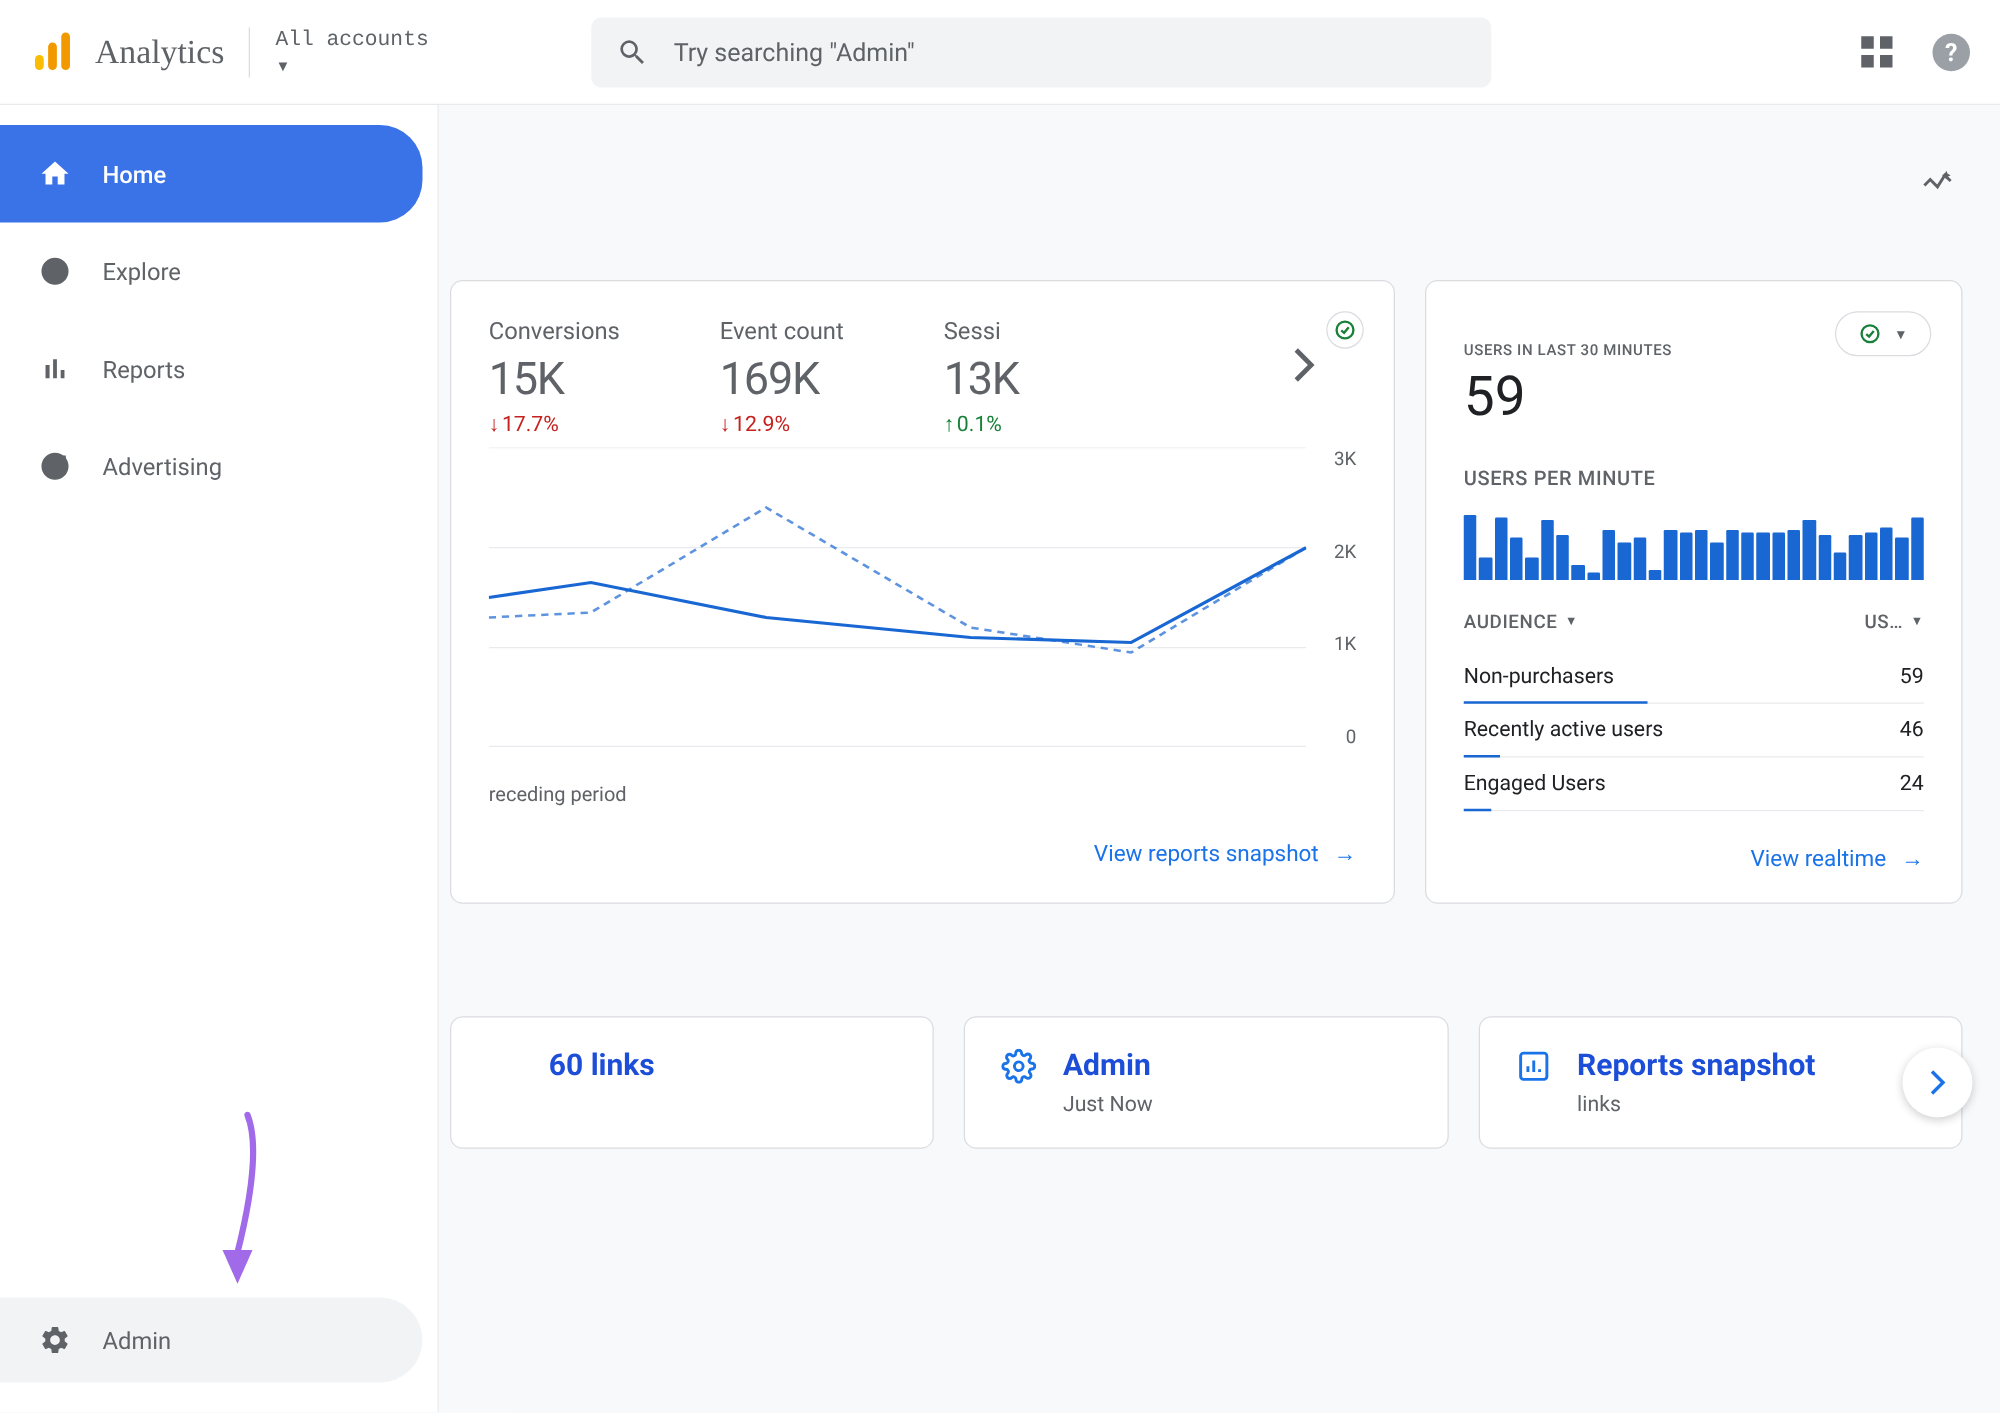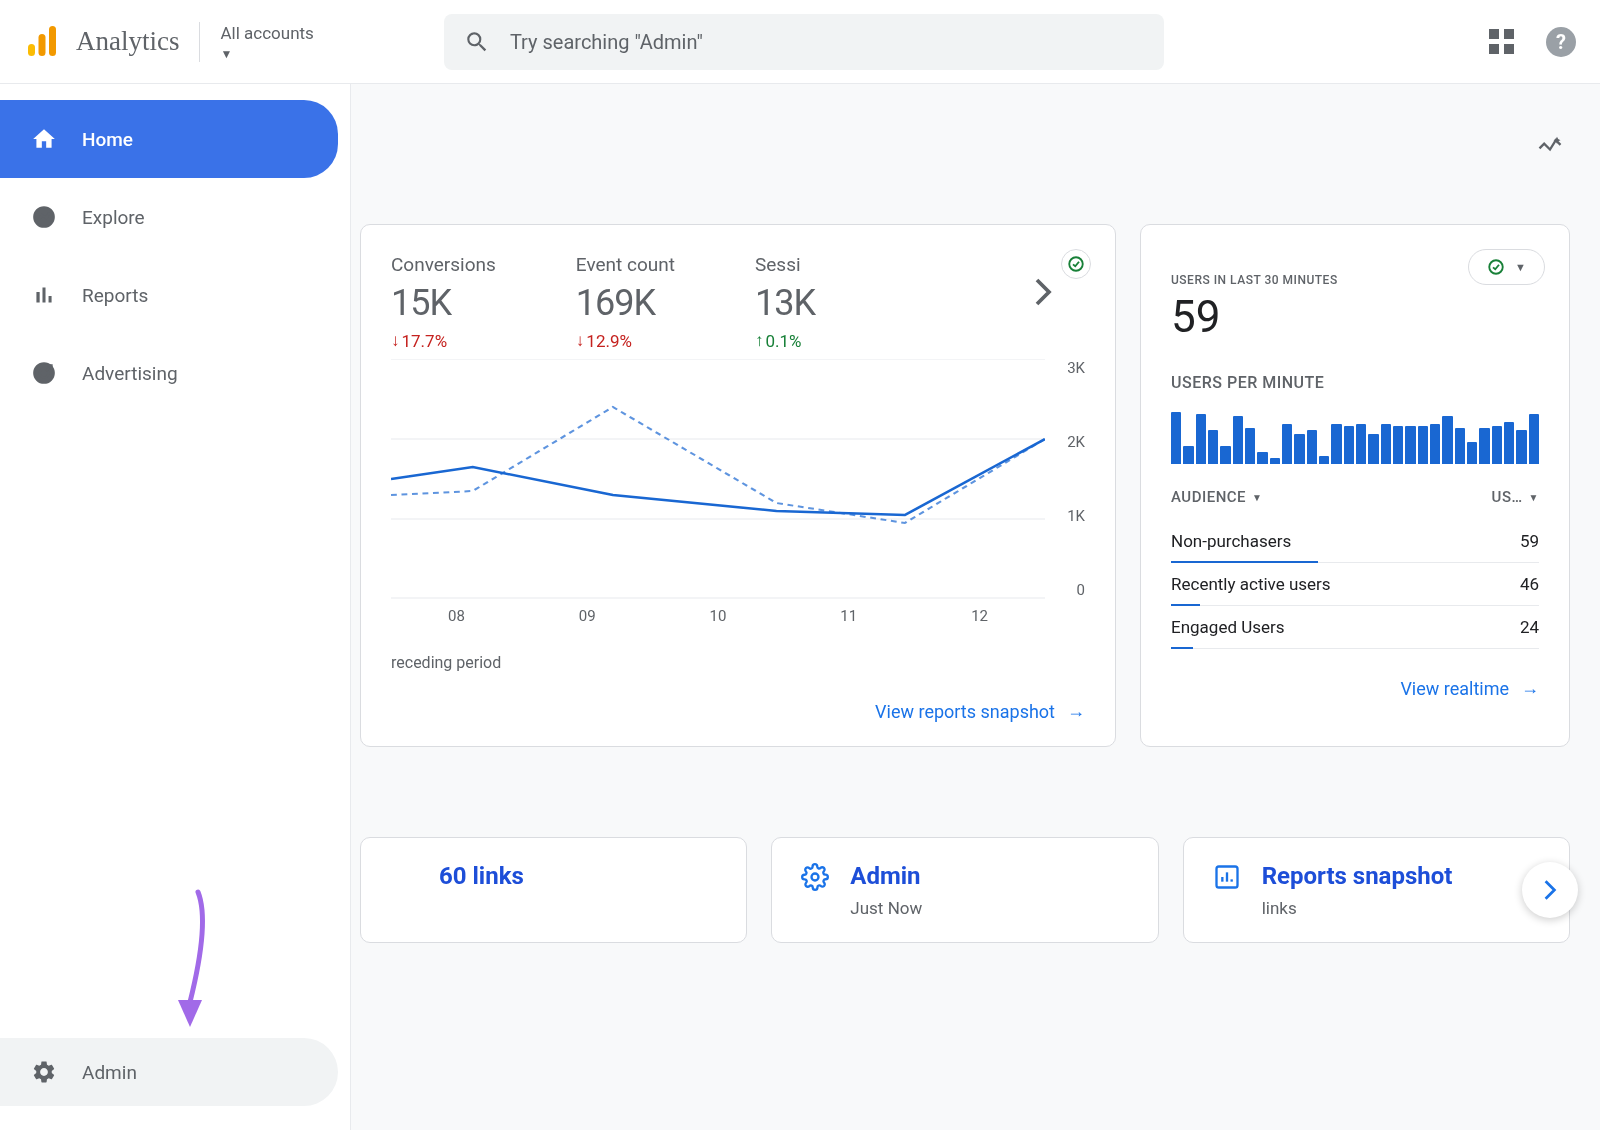--- a/index.html
+++ b/index.html
@@ -5,21 +5,21 @@
     * { box-sizing: border-box; margin: 0; padding: 0; }
     body { font-family: 'Google Sans', Roboto, Arial, sans-serif; background: #fff; color: #202124; width: 1600px; height: 1130px; overflow: hidden; position: relative; }
     
     
     .header { display: flex; align-items: center; height: 84px; padding: 0 24px; border-bottom: 1px solid #e8eaed; background: #fff; }
     .logo-area { display: flex; align-items: center; gap: 16px; }
     .logo-icon { width: 36px; height: 36px; }
     .logo-text { font-size: 27px; color: #5f6368; font-weight: 400; font-family: Liberation Serif, serif; }
     .divider-v { width: 1px; height: 40px; background: #dadce0; margin: 0 20px; }
     .account-selector { display: flex; flex-direction: column; align-items: flex-start; cursor: pointer; }
-    .account-label { font-size: 17px; color: #5f6368; }
+    .account-label { font-size: 17px; color: #5f6368; font-family: Liberation Mono, monospace; }
     .account-chevron { font-size: 12px; color: #5f6368; text-align: center; margin-top: 4px; }
     .search-box { display: flex; align-items: center; background: #f1f3f4; border-radius: 8px; height: 56px; width: 720px; margin-left: 130px; padding: 0 20px; gap: 20px; }
     .search-icon-svg { fill: #5f6368; }
     .search-placeholder { font-size: 20px; color: #5f6368; }
     .header-right { margin-left: auto; display: flex; align-items: center; gap: 32px; }
     .apps-grid { display: grid; grid-template-columns: repeat(2, 10px); grid-template-rows: repeat(2, 10px); gap: 5px; }
     .apps-grid span { background: #5f6368; width: 10px; height: 10px; }
     .help-icon { width: 30px; height: 30px; border-radius: 50%; background: #9aa0a6; color: #fff; display: flex; align-items: center; justify-content: center; font-size: 20px; font-weight: bold; }
     
     
@@ -180,27 +180,20 @@
           <polyline points="0,136 70,132 190,48 330,144 440,164 560,80" fill="none" stroke="#1967d2" stroke-width="2" stroke-dasharray="5,4" opacity="0.7"></polyline>
 
           <polyline points="0,120 70,108 190,136 330,152 440,156 560,80" fill="none" stroke="#1967d2" stroke-width="2.5"></polyline>
         </svg>
         <div class="y-labels">
           <span>3K</span>
           <span>2K</span>
           <span>1K</span>
           <span>0</span>
         </div>
-      </div>
-      <div class="x-labels">
-        <span>08</span>
-        <span>09</span>
-        <span>10</span>
-        <span>11</span>
-        <span>12</span>
       </div>
       <div class="preceding">receding period</div>
       <div class="card-link">
         <span>View reports snapshot</span>
         <span>→</span>
       </div>
     </div>
 
     <div class="card realtime-card">
       <div class="btn-pill">

